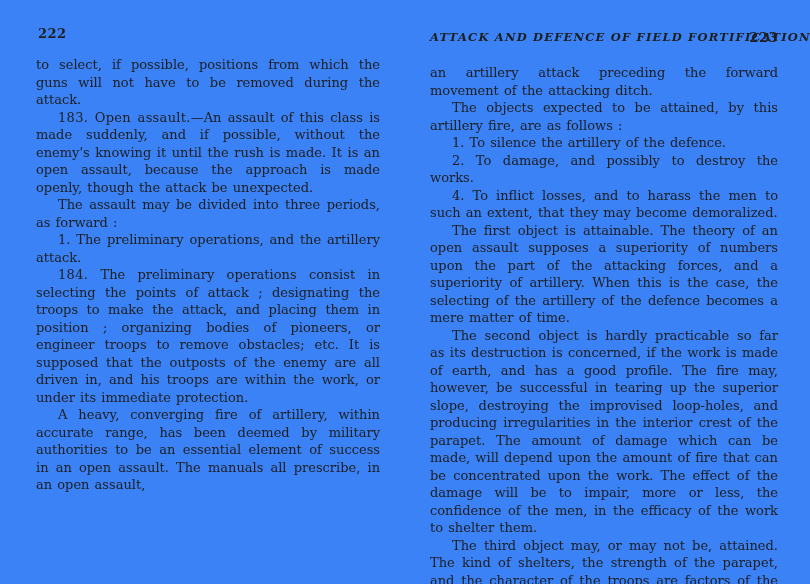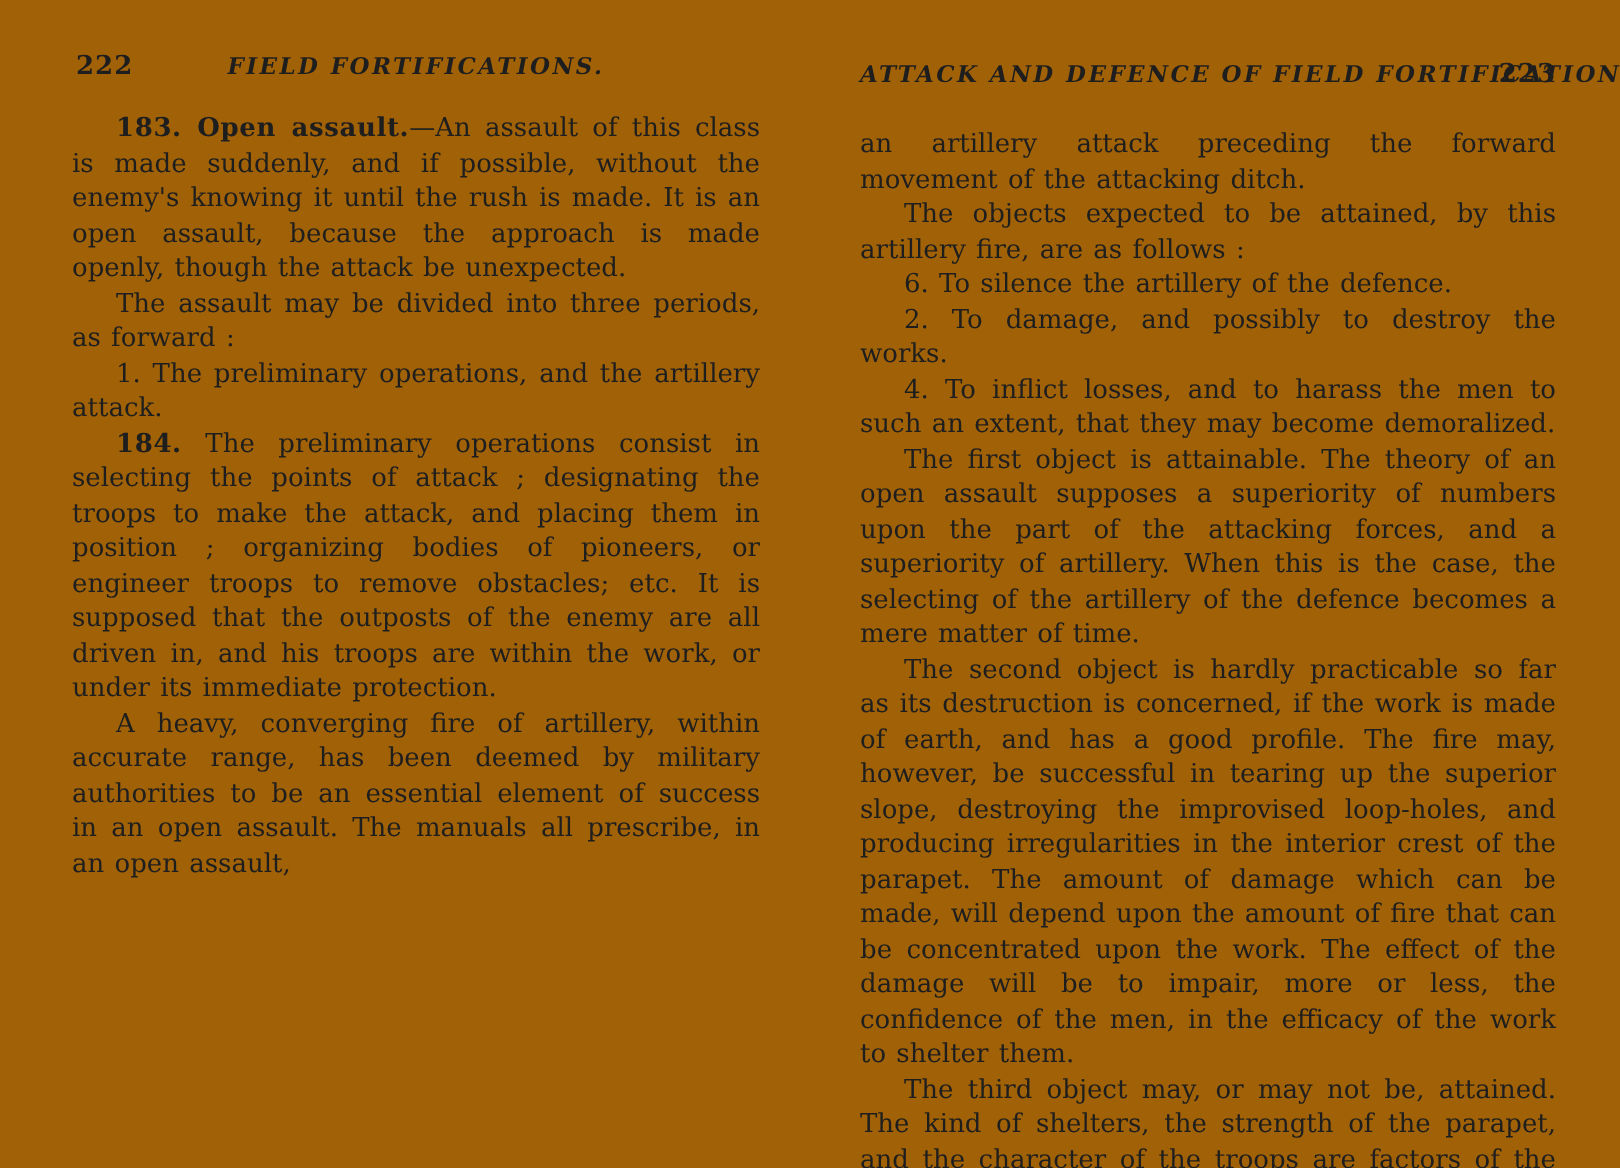--- a/index.html
+++ b/index.html
@@ -11,21 +11,21 @@
     height: 584px;
     background: #ffffff;
     position: relative;
     overflow: hidden;
     font-family: "DejaVu Serif", "Liberation Serif", serif;
     color: #1e1e1e;
   }
   .scan {
     position: absolute;
     inset: 0;
-    background: #a16207;
+    background: #3b82f6;
   }
   .page {
     position: absolute;
   }
   .page.left {
     left: 36px;
     top: 26px;
     width: 344px;
   }
   .page.right {
@@ -69,52 +69,52 @@
     margin-top: 16px;
   }
   .body-text p {
     margin: 0;
     text-indent: 22px;
   }
   .body-text p.noindent {
     text-indent: 0;
   }
   .body-text b {
-    font-weight: 700;
+    font-weight: 400;
     letter-spacing: 0.3px;
   }
 </style>
 </head>
 <body>
 
 <div class="scan">
 
   <div class="page left">
     <div class="head">
       <span class="pagenum at-left">222</span>
-      <span class="running">FIELD FORTIFICATIONS.</span>
     </div>
     <div class="body-text">
+      <p class="noindent"><span>to select, if possible, positions from which the guns will not have to be removed during the attack.</span></p>
       <p><b>183. Open assault.</b><span>—An assault of this class is made suddenly, and if possible, without the enemy's knowing it until the rush is made. It is an open assault, because the approach is made openly, though the attack be unexpected.</span></p>
       <p><span>The assault may be divided into three periods, as forward :</span></p>
       <p><span>1. The preliminary operations, and the artillery attack.</span></p>
       <p><b>184.</b><span> The preliminary operations consist in selecting the points of attack ; designating the troops to make the attack, and placing them in position ; organizing bodies of pioneers, or engineer troops to remove obstacles; etc. It is supposed that the outposts of the enemy are all driven in, and his troops are within the work, or under its immediate protection.</span></p>
       <p><span>A heavy, converging fire of artillery, within accurate range, has been deemed by military authorities to be an essential element of success in an open assault. The manuals all prescribe, in an open assault,</span></p>
     </div>
   </div>
 
   <div class="page right">
     <div class="head">
       <span class="running">ATTACK AND DEFENCE OF FIELD FORTIFICATIONS.</span>
       <span class="pagenum at-right">223</span>
     </div>
     <div class="body-text">
       <p class="noindent"><span>an artillery attack preceding the forward movement of the attacking ditch.</span></p>
       <p><span>The objects expected to be attained, by this artillery fire, are as follows :</span></p>
-      <p><span>6. To silence the artillery of the defence.</span></p>
+      <p><span>1. To silence the artillery of the defence.</span></p>
       <p><span>2. To damage, and possibly to destroy the works.</span></p>
       <p><span>4. To inflict losses, and to harass the men to such an extent, that they may become demoralized.</span></p>
       <p><span>The first object is attainable.  The theory of an open assault supposes a superiority of numbers upon the part of the attacking forces, and a superiority of artillery.  When this is the case, the selecting of the artillery of the defence becomes a mere matter of time.</span></p>
       <p><span>The second object is hardly practicable so far as its destruction is concerned, if the work is made of earth, and has a good profile.  The fire may, however, be successful in tearing up the superior slope, destroying the improvised loop-holes, and producing irregularities in the interior crest of the parapet.  The amount of damage which can be made, will depend upon the amount of fire that can be concentrated upon the work.  The effect of the damage will be to impair, more or less, the confidence of the men, in the efficacy of the work to shelter them.</span></p>
       <p><span>The third object may, or may not be, attained. The kind of shelters, the strength of the parapet, and the character of the troops are factors of the problem.</span></p>
 
     </div>
   </div>
 
 </div>

